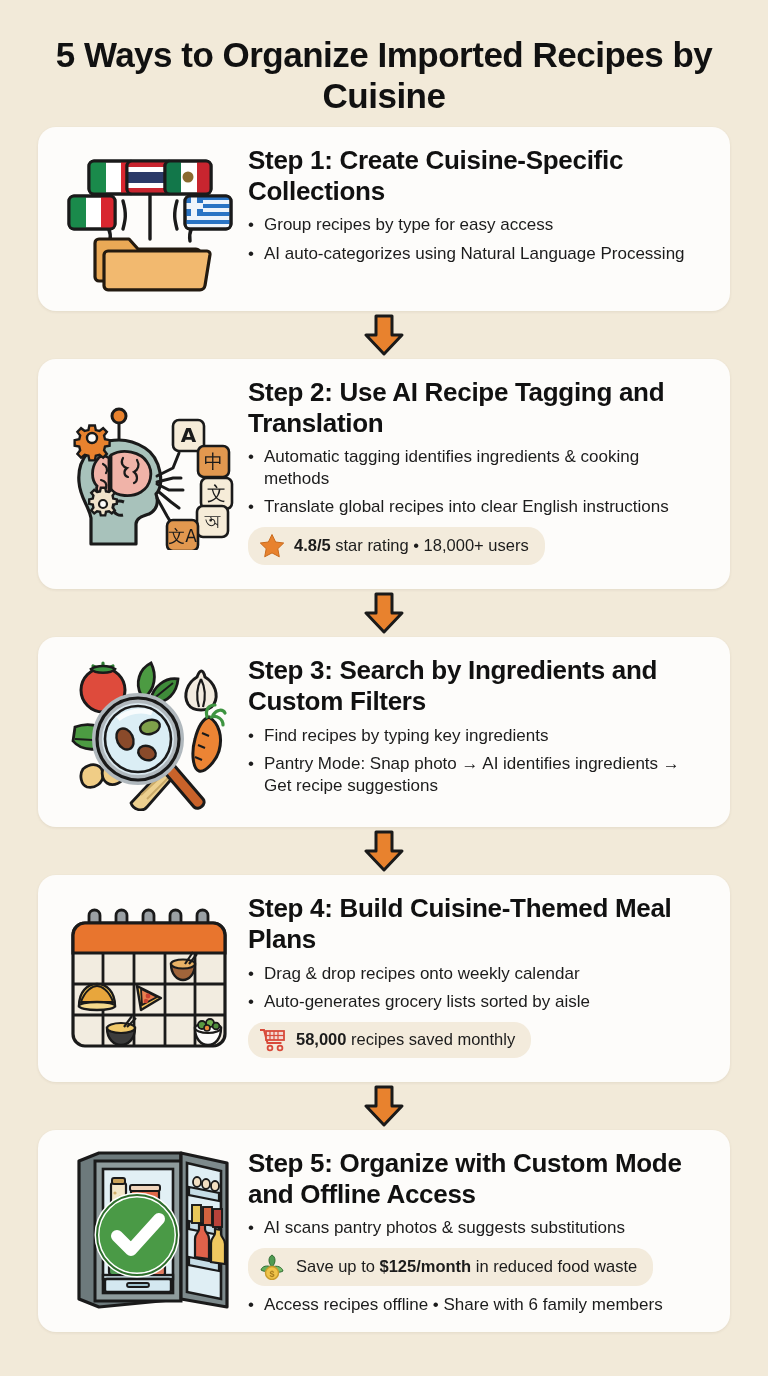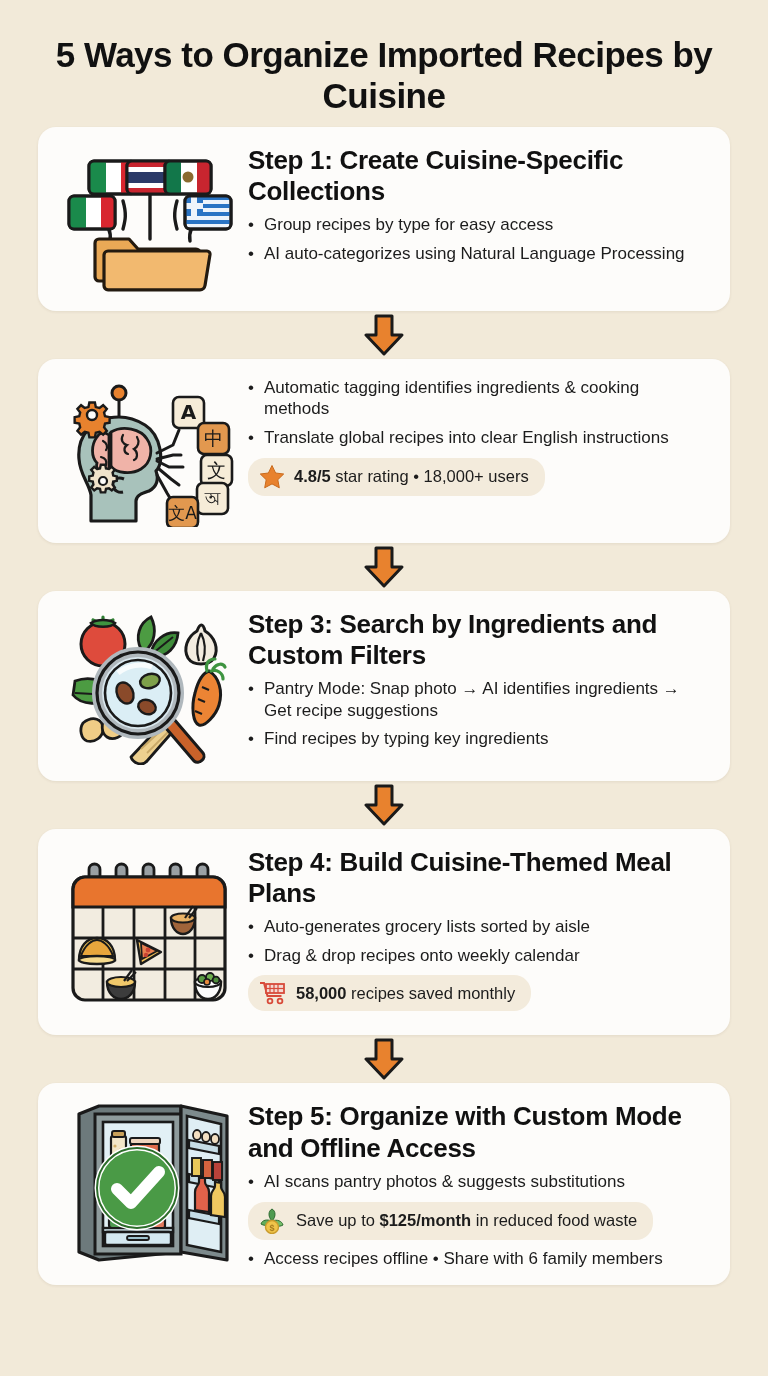--- a/index.html
+++ b/index.html
@@ -275,20 +275,21 @@
             <rect x="140" y="80" width="31" height="31" rx="6" fill="#f6ecd8" stroke="#1a1a1a" stroke-width="2.6"></rect>
             <text x="155.5" y="102" font-size="19" fill="#1a1a1a">文</text>
             <rect x="136" y="108" width="31" height="31" rx="6" fill="#f6ecd8" stroke="#1a1a1a" stroke-width="2.6"></rect>
             <text x="151.5" y="130" font-size="18" fill="#1a1a1a">অ</text>
             <rect x="106" y="122" width="31" height="31" rx="6" fill="#e2984f" stroke="#1a1a1a" stroke-width="2.6"></rect>
             <text x="121.5" y="144" font-size="17" fill="#1a1a1a">文A</text>
           </g>
         </svg>
       </div>
       <div class="card-body">
+        <h2 class="step-title">Step 2: Use AI Recipe Tagging and Translation</h2>
         <ul class="bullets">
           <li>Automatic tagging identifies ingredients &amp; cooking methods</li>
           <li>Translate global recipes into clear English instructions</li>
         </ul>
         <div class="badge">
           <svg width="26" height="26" viewBox="0 0 26 26">
             <path d="M13,1.5 L16.6,9 L24.7,10 L18.8,15.7 L20.3,23.8 L13,19.9 L5.7,23.8 L7.2,15.7 L1.3,10 L9.4,9z" fill="#e8822e" stroke="#c96b1e" stroke-width="1"></path>
           </svg>
           <span class="badge-text"><b>4.8/5</b><span> star rating • 18,000+ users</span></span>
         </div>
@@ -345,22 +346,22 @@
           <path d="M57,66 c10,-8 24,-10 34,-6" fill="none" stroke="#ffffff" stroke-width="5" opacity="0.8"></path>
 
           <ellipse cx="64" cy="86" rx="8" ry="11" transform="rotate(-25 64 86)" fill="#8a4a2a" stroke="#1a1a1a" stroke-width="2.4"></ellipse>
           <ellipse cx="89" cy="74" rx="10" ry="7" transform="rotate(-15 89 74)" fill="#7ea04a" stroke="#1a1a1a" stroke-width="2.4"></ellipse>
           <ellipse cx="86" cy="100" rx="9" ry="7" transform="rotate(20 86 100)" fill="#8a4a2a" stroke="#1a1a1a" stroke-width="2.4"></ellipse>
         </svg>
       </div>
       <div class="card-body">
         <h2 class="step-title">Step 3: Search by Ingredients and Custom Filters</h2>
         <ul class="bullets">
+          <li>Find recipes by typing key ingredients</li>
           <li>Pantry Mode: Snap photo → AI identifies ingredients → Get recipe suggestions</li>
-          <li>Find recipes by typing key ingredients</li>
         </ul>
       </div>
     </div>
 
     <div class="arrow-row">
       <svg width="44" height="42" viewBox="0 0 44 42">
         <path d="M14,2 h16 v19 h10 L22,40 L4,21 h10z" fill="#e8822e" stroke="#1a1a1a" stroke-width="3" stroke-linejoin="round"></path>
       </svg>
     </div>
 
@@ -421,22 +422,22 @@
             <circle cx="141" cy="119" r="4" fill="#5a9a42" stroke="#1a1a1a" stroke-width="1.8"></circle>
             <circle cx="149" cy="117" r="4" fill="#6eae4e" stroke="#1a1a1a" stroke-width="1.8"></circle>
             <circle cx="155" cy="120" r="3.4" fill="#4f8d3c" stroke="#1a1a1a" stroke-width="1.8"></circle>
             <circle cx="146" cy="122" r="3" fill="#e88a3c" stroke="#1a1a1a" stroke-width="1.6"></circle>
           </g>
         </svg>
       </div>
       <div class="card-body">
         <h2 class="step-title">Step 4: Build Cuisine-Themed Meal Plans</h2>
         <ul class="bullets">
+          <li>Drag &amp; drop recipes onto weekly calendar</li>
           <li>Auto-generates grocery lists sorted by aisle</li>
-          <li>Drag &amp; drop recipes onto weekly calendar</li>
         </ul>
         <div class="badge">
           <svg width="28" height="24" viewBox="0 0 28 24">
             <path d="M1,2 h4 l3.5,13 h14" fill="none" stroke="#d84a3a" stroke-width="2"></path>
             <rect x="7" y="3" width="18" height="9" fill="#f4d9d3" stroke="#d84a3a" stroke-width="1.8"></rect>
             <g stroke="#d84a3a" stroke-width="1.2">
               <line x1="11" y1="3" x2="11" y2="12"></line>
                 <line x1="15" y1="3" x2="15" y2="12"></line>
               <line x1="19" y1="3" x2="19" y2="12"></line>
                 <line x1="7" y1="7.5" x2="25" y2="7.5"></line>

